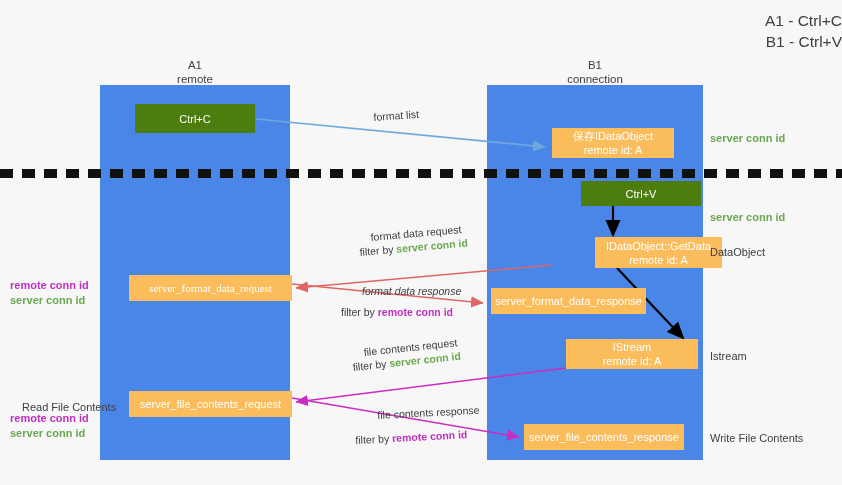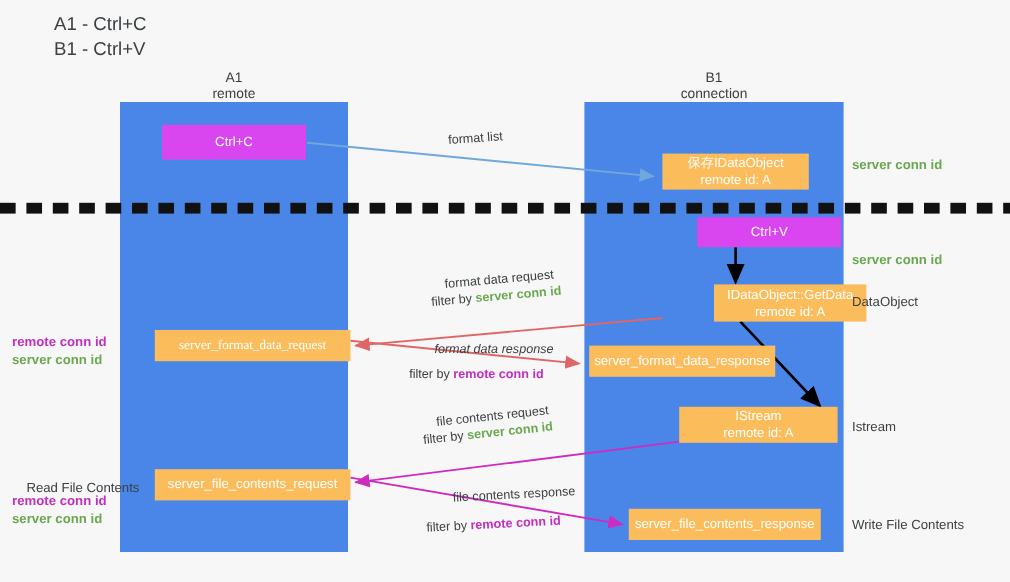--- a/index.html
+++ b/index.html
@@ -8,34 +8,34 @@
     background:#f7f7f7;
     font-family:"Liberation Sans", sans-serif;
     position:relative;
     overflow:hidden;
     color:#3c4043;
   }
   #stage{position:absolute;inset:0;}
   svg#wires{position:absolute;left:0;top:0;width:842px;height:485px;overflow:visible;}
   .abs{position:absolute;}
   .title{
-    left:0;right:0;top:10px;text-align:left;
+    left:12px;right:0;top:10px;text-align:right;
     font-size:15.5px;line-height:21px;color:#3c4043;padding-left:45px;
   }
   .colhead{
     text-align:center;font-size:11.5px;line-height:14px;color:#3c4043;
   }
   .lane{background:#4a86e8;}
   .node{
     box-sizing:border-box;
     display:flex;flex-direction:column;align-items:center;justify-content:center;
     color:#ffffff;font-size:11px;line-height:14px;text-align:center;
     z-index:3;
   }
-  .node.green{background:#d946ef;}
+  .node.green{background:#4d7c0f;}
   .node.orange{background:#fbbc5c;}
   .edge-label{
     font-size:10.5px;line-height:14px;color:#3c4043;white-space:nowrap;z-index:4;
   }
   .edge-label.rot{transform-origin:left top;}
   .g{color:#6aa84f;font-weight:bold;}
   .m{color:#c030c0;font-weight:bold;}
   .side-label{font-size:11px;line-height:15px;color:#3c4043;white-space:nowrap;z-index:4;}
   .side-label.green{color:#6aa84f;font-weight:bold;}
   .stack{font-size:11px;line-height:15px;white-space:nowrap;z-index:4;}

